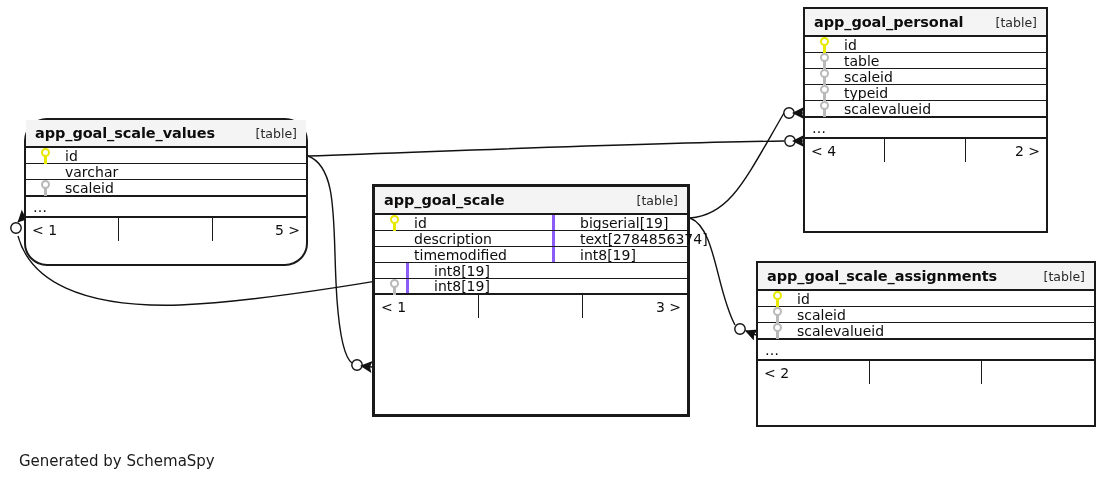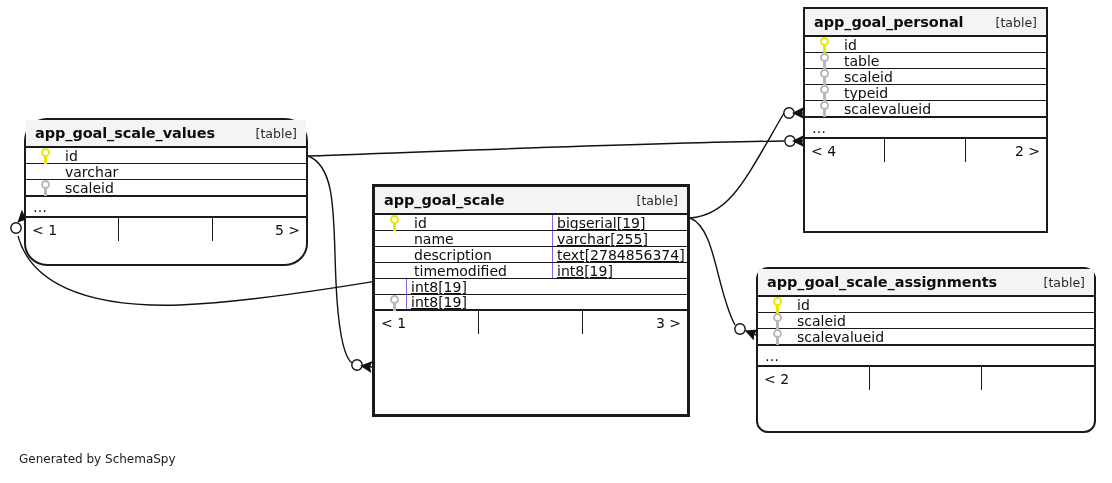--- a/index.html
+++ b/index.html
@@ -36,24 +36,23 @@
     height:16px;box-sizing:border-box;
     border-bottom:1px solid #1a1a1a;
     padding-left:7px;
     font-size:14px;color:#0d0d0d;
   }
   .row:last-of-type{border-bottom:none;}
   .row .keycell{width:24px;flex:0 0 24px;display:flex;align-items:center;justify-content:center;}
   .row .namecell{flex:1 1 auto;padding-left:8px;white-space:nowrap;overflow:hidden;}
   .row.hastype .namecell{flex:0 0 auto;}
   .row .typecell{
-    border-left:1px solid #8b5cf6;
-    padding-left:4px;align-self:stretch;display:flex;align-items:center;
+    border-left:3px solid #8b5cf6;
+    padding-left:25px;align-self:stretch;display:flex;align-items:center;
     white-space:nowrap;
-    text-decoration:underline;
   }
 
   .key{width:9px;height:16px;position:relative;display:block;}
   .key .khead{
     position:absolute;top:0;left:0;width:9px;height:9px;border-radius:50%;
     box-sizing:border-box;border:2.5px solid currentColor;
   }
   .key .kstem{position:absolute;top:8px;left:3px;width:3px;height:8px;background:currentColor;}
   .key.pk{color:#e8e800;}
   .key.fk{color:#b9b9b9;}
@@ -71,21 +70,21 @@
   .footer-row .fcell{
     flex:1 1 33.33%;display:flex;align-items:center;
     border-right:1px solid #1a1a1a;box-sizing:border-box;padding:0 6px;
   }
   .footer-row .fcell:last-child{border-right:none;}
   .footer-row .fcell.left{justify-content:flex-start;}
   .footer-row .fcell.right{justify-content:flex-end;}
 
   #credit{
     position:absolute;left:19px;top:452px;
-    font-size:12px;color:#1a1a1a;
+    font-size:15px;color:#1a1a1a;
   }
 </style>
 </head>
 <body>
 
 <div id="diagram">
 
   <svg class="edges" viewBox="0 0 1112 483">
     <defs>
       <marker id="crow" markerWidth="13" markerHeight="12" refX="12" refY="6" orient="auto" markerUnits="userSpaceOnUse">
@@ -169,25 +168,20 @@
           <span class="key pk">
             <span class="khead"></span>
             <span class="kstem"></span>
           </span>
         </span>
       <span class="namecell" style="width:138px">id</span>
       <span class="typecell">bigserial[19]</span>
     </div>
     <div class="row hastype">
       <span class="keycell"></span>
-      <span class="namecell" style="width:138px">name</span>
-      <span class="typecell">varchar[255]</span>
-    </div>
-    <div class="row hastype">
-      <span class="keycell"></span>
       <span class="namecell" style="width:138px">description</span>
       <span class="typecell">text[2784856374]</span>
     </div>
     <div class="row hastype">
       <span class="keycell"></span>
       <span class="namecell" style="width:138px">timemodified</span>
       <span class="typecell">int8[19]</span>
     </div>
     <div class="row hastype">
       <span class="keycell"></span>
@@ -260,21 +254,21 @@
       <span class="namecell">scalevalueid</span>
     </div>
     <div class="ellipsis-row">…</div>
     <div class="footer-row">
       <span class="fcell left">&lt; 4</span>
       <span class="fcell"></span>
       <span class="fcell right">2 &gt;</span>
     </div>
   </div>
 
-  <div class="table-box" style="left:756px;top:267px;width:340px;height:166px;border-radius:12px;">
+  <div class="table-box" style="left:756px;top:261px;width:340px;height:166px;">
     <div class="thead">
       <span class="tname">app_goal_scale_assignments</span>
       <span class="ttag">[table]</span>
     </div>
     <div class="row">
       <span class="keycell">
           <span class="key pk">
             <span class="khead"></span>
             <span class="kstem"></span>
           </span>

